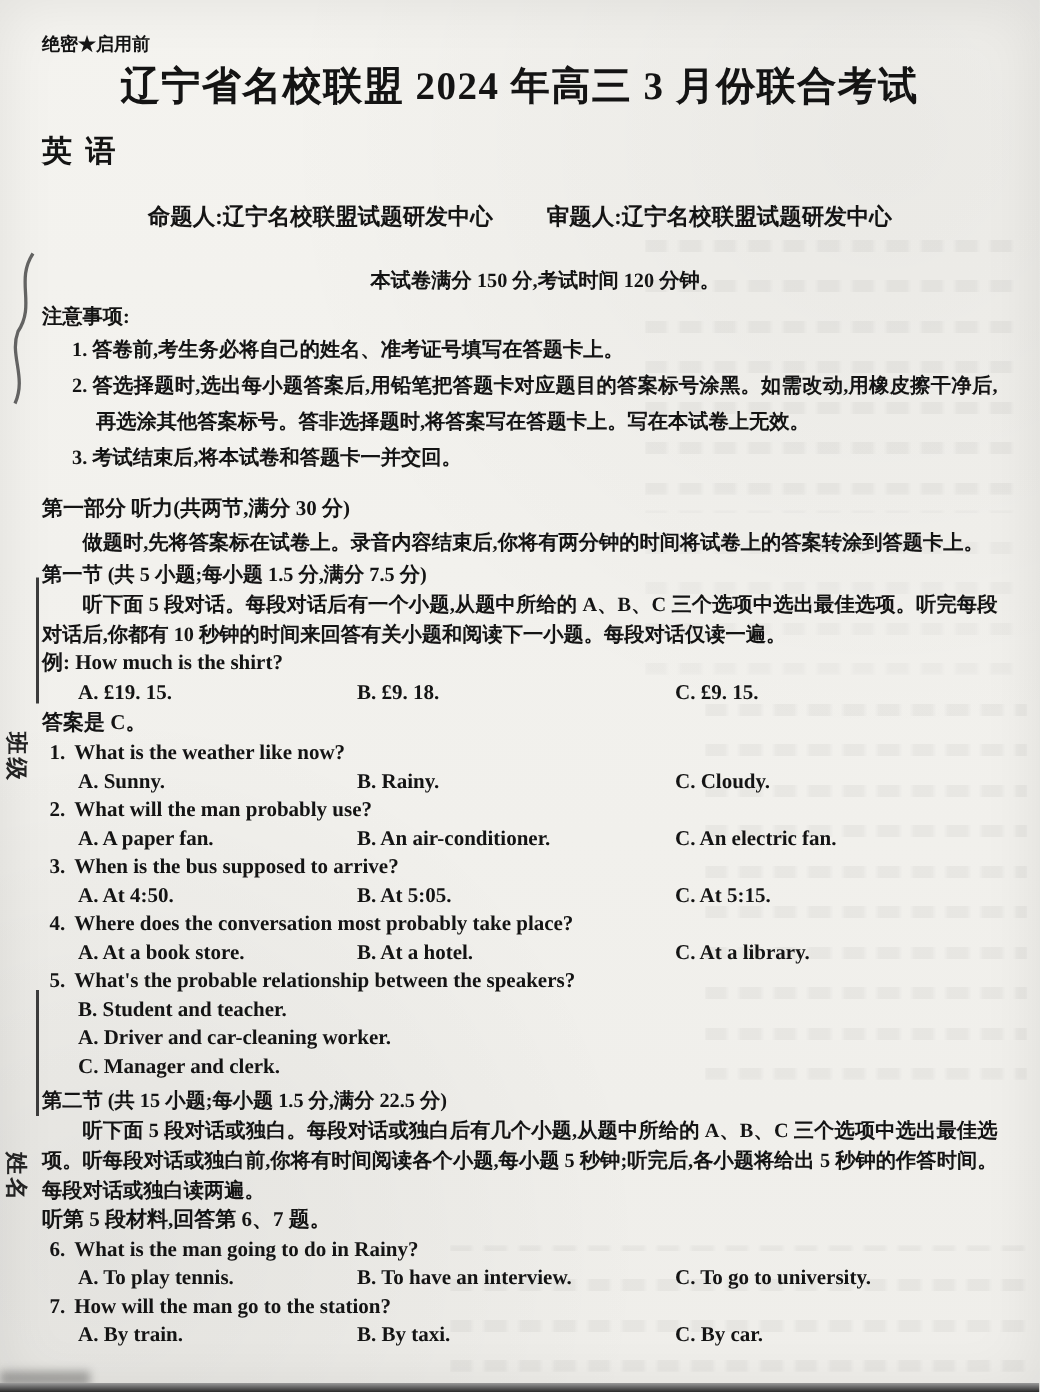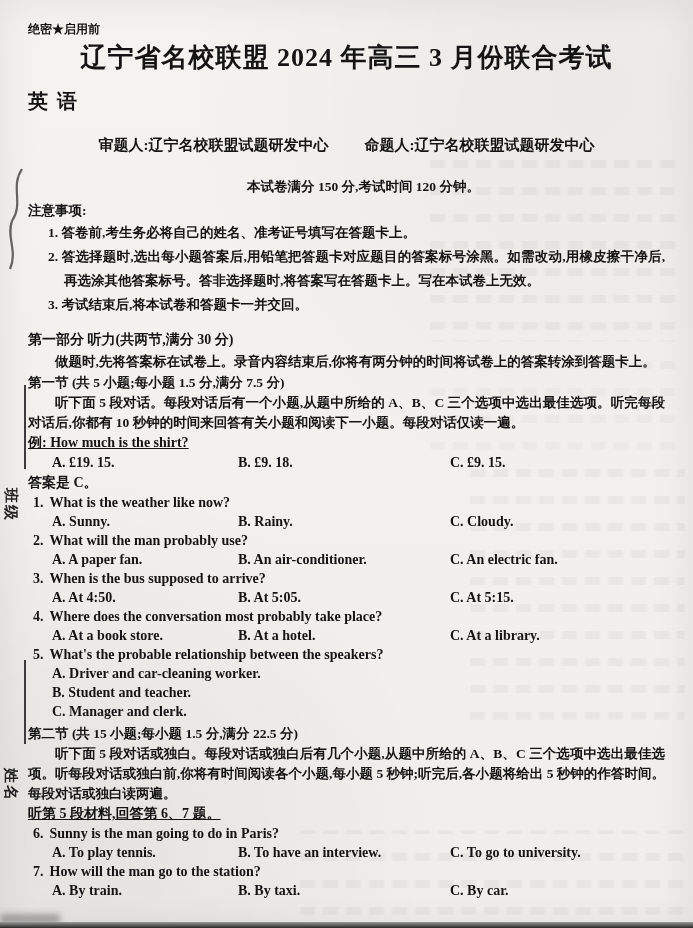--- a/index.html
+++ b/index.html
@@ -23,21 +23,21 @@
   .scoreline{font-size:13.5px;line-height:20px;font-weight:700;margin-top:22px;padding-left:34px;text-align:center;}
   .notice-title{font-size:13.5px;line-height:20px;font-weight:700;margin-top:4px;}
   .notice{font-size:13.5px;line-height:24px;font-weight:700;padding-left:36px;text-indent:-16px;text-align:justify;}
   .part-heading{font-size:14px;line-height:22px;font-weight:700;margin-top:12px;}
   .para{font-size:13.5px;line-height:21px;font-weight:700;text-indent:2em;text-align:justify;}
   .para2{font-size:13.5px;line-height:20px;font-weight:700;text-indent:2em;text-align:justify;}
   .sec-heading{font-size:13.5px;line-height:21px;font-weight:700;}
   .sec-heading2{font-size:13.5px;line-height:21px;font-weight:700;margin-top:2px;}
   .qline{font-size:14px;line-height:19px;font-weight:700;padding-left:5px;}
   .qline .qno{margin-right:6px;}
-  .exline{font-size:14px;line-height:20px;font-weight:700;text-decoration:underline;}
+  .exline{font-size:14px;line-height:20px;font-weight:700;}
   .opts{display:flex;font-size:14px;line-height:19px;font-weight:700;padding-left:24px;}
   .opts.ex{line-height:20px;}
   .opt-a{width:186px;}
   .opt-b{width:212px;}
   .opt-c{flex:1;}
   .opt-stack{font-size:14px;line-height:19px;font-weight:700;padding-left:24px;}
   .answer{font-size:14px;line-height:20px;font-weight:700;}
   
   .vline{position:absolute;width:2px;background:#3c3c3c;z-index:3;}
   .vlabel{position:absolute;width:70px;height:20px;font-size:15px;font-weight:700;text-align:center;
@@ -70,22 +70,22 @@
   <div class="vlabel" style="left:-25px;top:495px;">班级</div>
   <div class="vline" style="left:24px;top:660px;height:84px;"></div>
   <div class="vlabel" style="left:-25px;top:775px;">姓名</div>
 
   <div class="content">
 
     <div class="secrecy cjk">绝密★启用前</div>
     <div class="title cjk">辽宁省名校联盟 2024 年高三 3 月份联合考试</div>
     <div class="subject cjk">英 语</div>
     <div class="authors">
+      <span>命题人:辽宁名校联盟试题研发中心</span>
       <span>审题人:辽宁名校联盟试题研发中心</span>
-      <span>命题人:辽宁名校联盟试题研发中心</span>
     </div>
 
     <div class="scoreline">本试卷满分 150 分,考试时间 120 分钟。</div>
     <div class="notice-title">注意事项:</div>
     <div class="notice">1. 答卷前,考生务必将自己的姓名、准考证号填写在答题卡上。</div>
     <div class="notice">2. 答选择题时,选出每小题答案后,用铅笔把答题卡对应题目的答案标号涂黑。如需改动,用橡皮擦干净后,再选涂其他答案标号。答非选择题时,将答案写在答题卡上。写在本试卷上无效。</div>
     <div class="notice">3. 考试结束后,将本试卷和答题卡一并交回。</div>
 
     <div class="part-heading">第一部分   听力(共两节,满分 30 分)</div>
     <div class="para">做题时,先将答案标在试卷上。录音内容结束后,你将有两分钟的时间将试卷上的答案转涂到答题卡上。</div>
@@ -133,30 +133,30 @@
     </div>
     <div class="opts">
       <span class="opt-a">A. At a book store.</span>
       <span class="opt-b">B. At a hotel.</span>
       <span class="opt-c">C. At a library.</span>
     </div>
 
     <div class="qline">
       <span class="qno">5.</span><span>What's the probable relationship between the speakers?</span>
     </div>
+    <div class="opt-stack">B. Student and teacher.</div>
     <div class="opt-stack">A. Driver and car-cleaning worker.</div>
-    <div class="opt-stack">B. Student and teacher.</div>
     <div class="opt-stack">C. Manager and clerk.</div>
 
     <div class="sec-heading2">第二节  (共 15 小题;每小题 1.5 分,满分 22.5 分)</div>
     <div class="para2">听下面 5 段对话或独白。每段对话或独白后有几个小题,从题中所给的 A、B、C 三个选项中选出最佳选项。听每段对话或独白前,你将有时间阅读各个小题,每小题 5 秒钟;听完后,各小题将给出 5 秒钟的作答时间。每段对话或独白读两遍。</div>
     <div class="exline cjk">听第 5 段材料,回答第 6、7 题。</div>
 
     <div class="qline">
-      <span class="qno">6.</span><span>Sunny is the man going to do in Paris?</span>
+      <span class="qno">6.</span><span>What is the man going to do in Rainy?</span>
     </div>
     <div class="opts">
       <span class="opt-a">A. To play tennis.</span>
       <span class="opt-b">B. To have an interview.</span>
       <span class="opt-c">C. To go to university.</span>
     </div>
 
     <div class="qline">
       <span class="qno">7.</span><span>How will the man go to the station?</span>
     </div>

